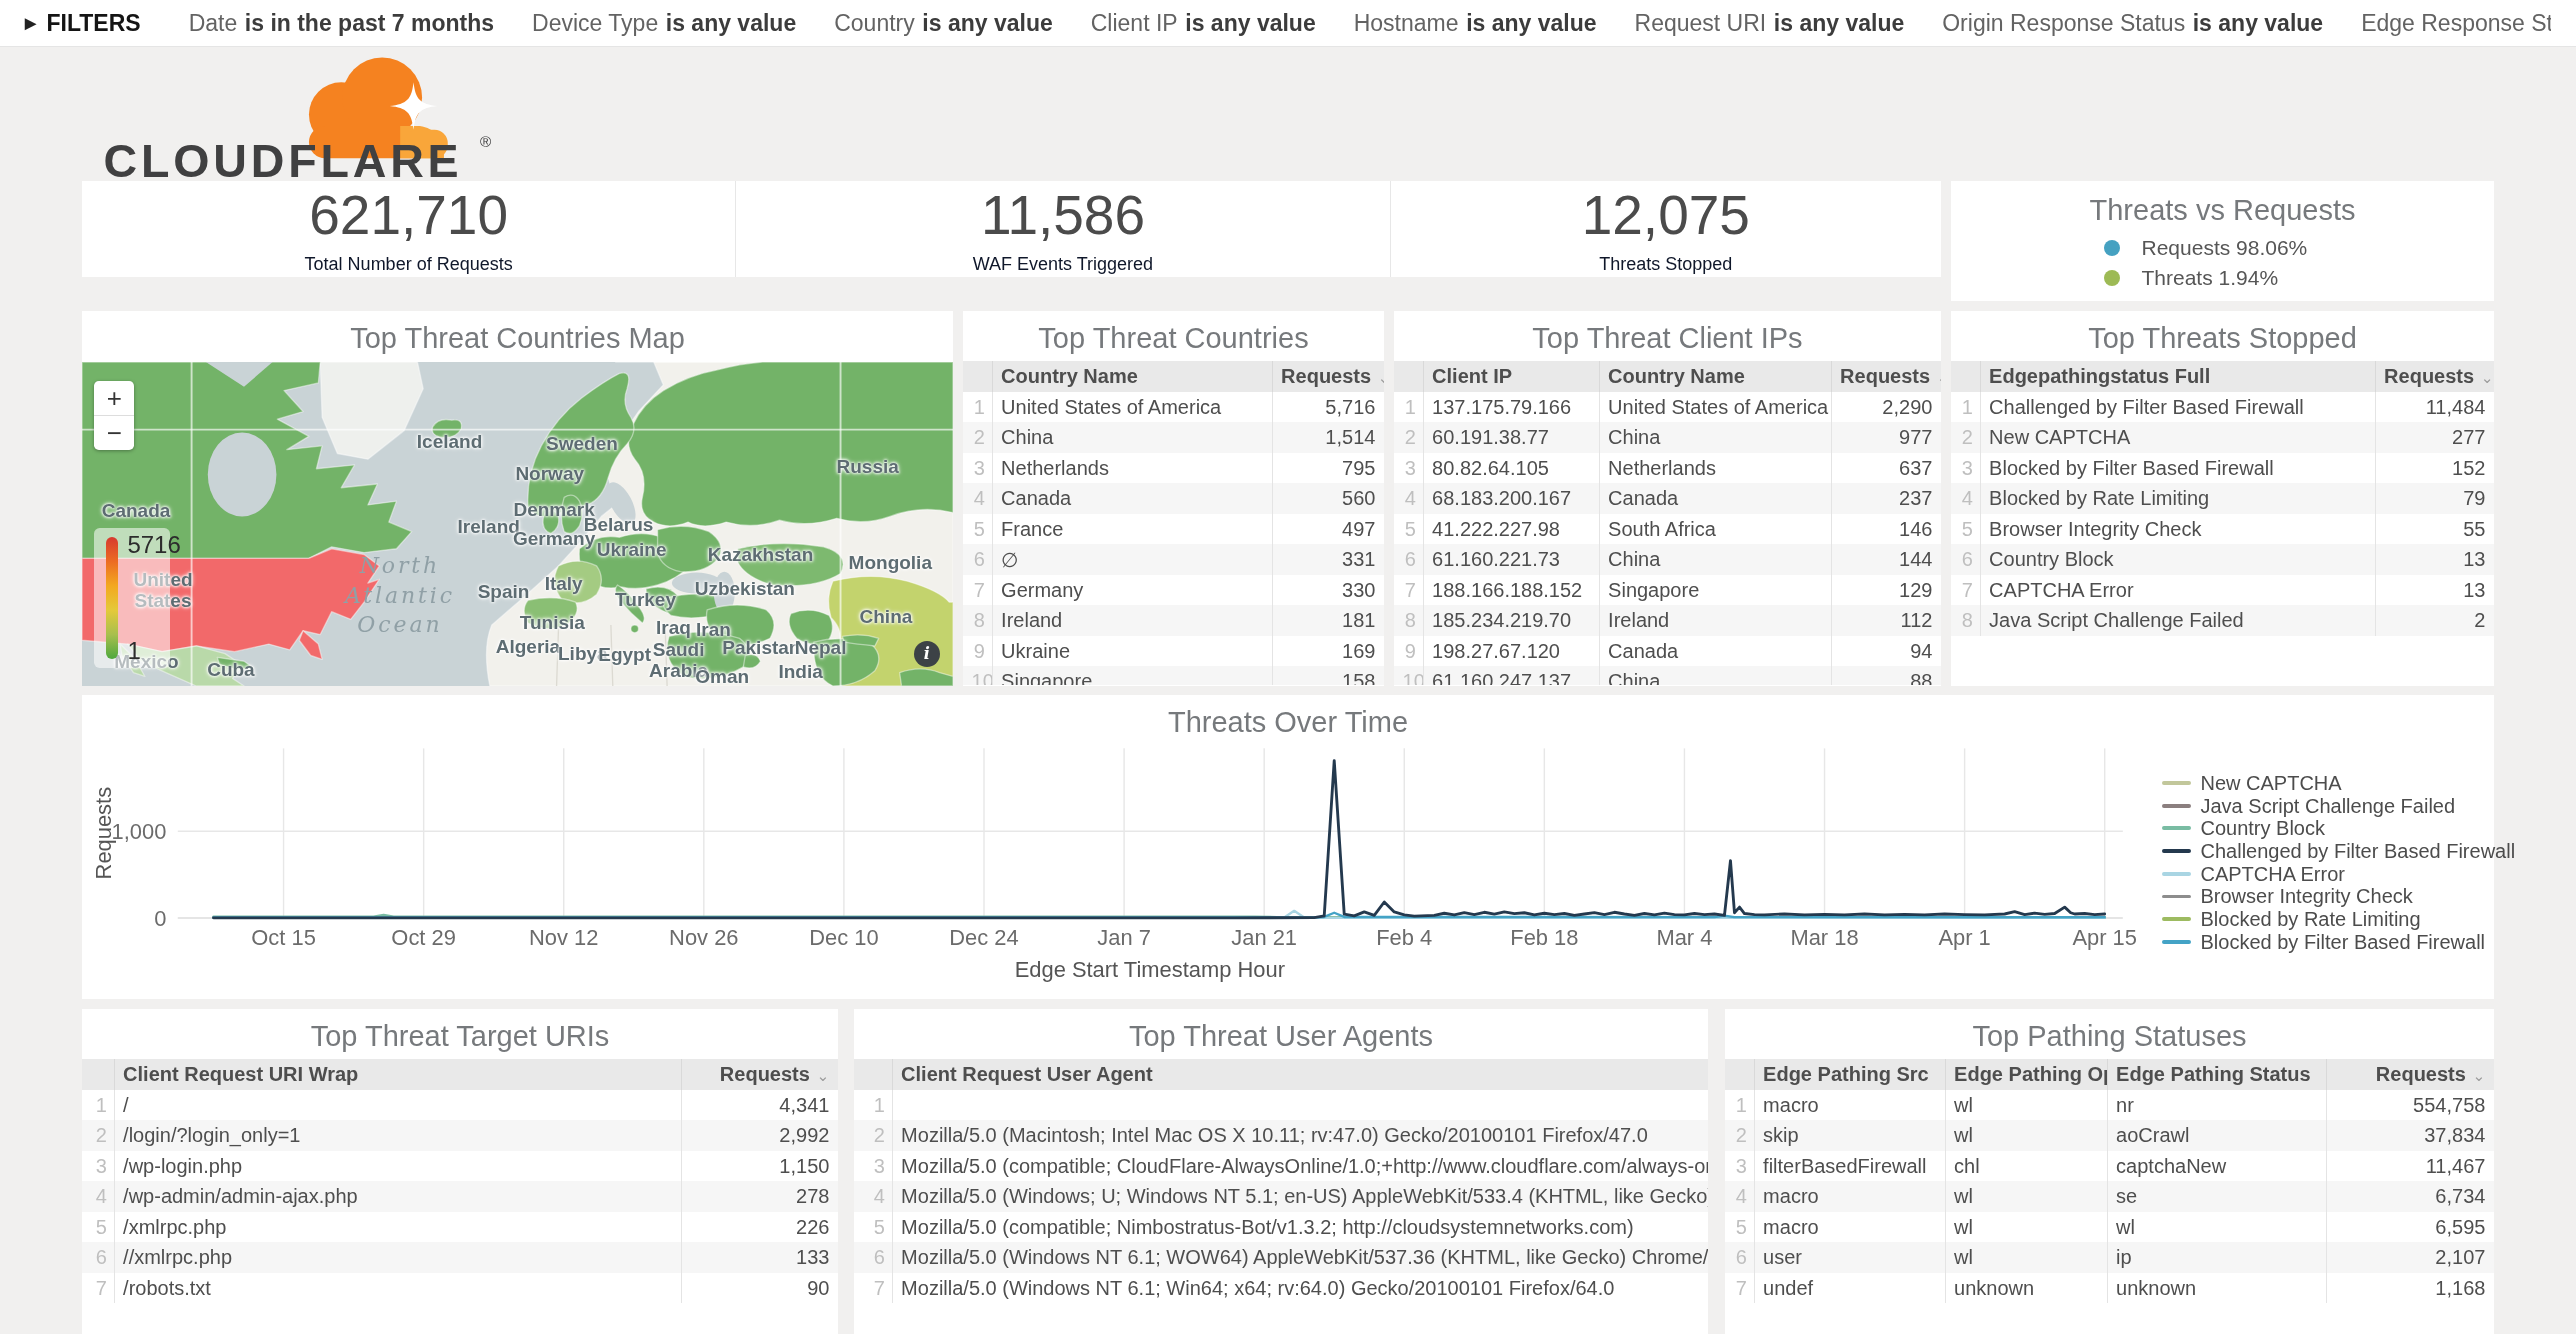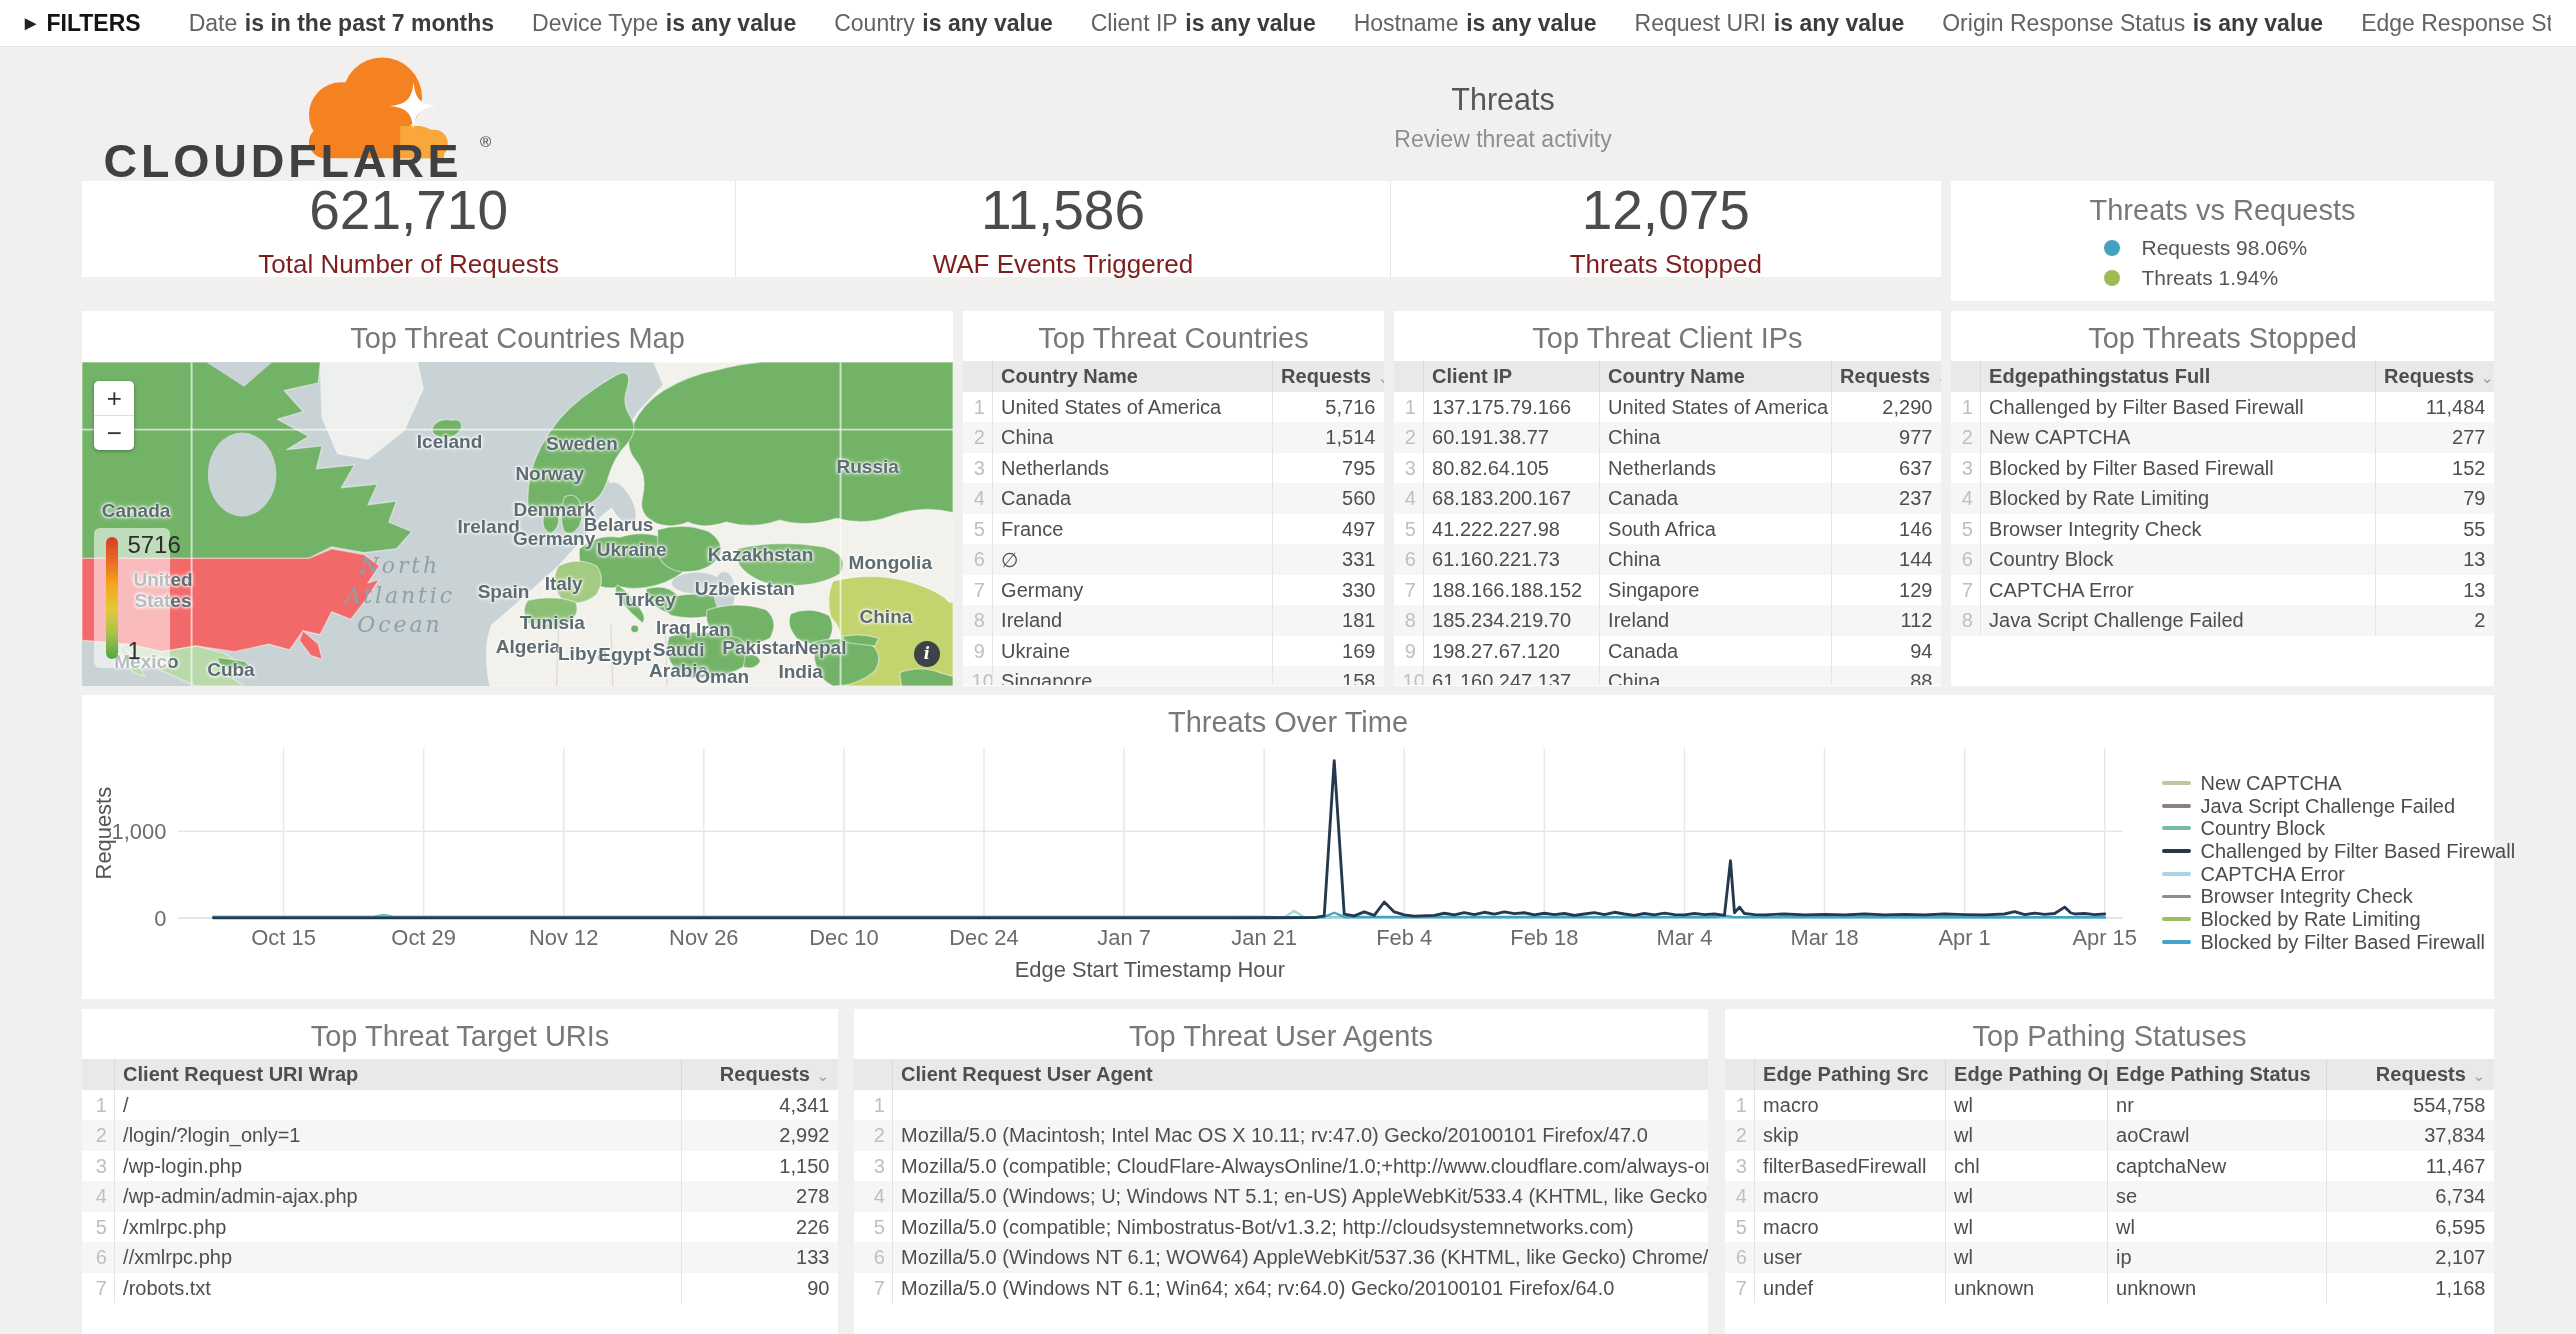--- a/index.html
+++ b/index.html
@@ -15,21 +15,21 @@
   .cf-logo{position:absolute;left:103px;top:48px;width:410px;height:135px;}
   .page-head{position:absolute;left:1503px;top:82px;transform:translateX(-50%);text-align:center;z-index:2;}
   .page-title{font-size:30.5px;color:#565656;}
   .page-subtitle{font-size:23px;color:#8e8e8e;margin-top:8.6px;}
   
   .kpi-strip{position:absolute;left:82px;top:181px;width:1859px;height:96px;background:#fff;display:flex;}
   .kpi-cell{display:flex;flex-direction:column;align-items:center;justify-content:center;border-left:1px solid #e7e7e7;}
   .kpi-cell:first-child{border-left:none;}
   .kpi-cell:nth-child(1){width:654px;}.kpi-cell:nth-child(2){width:654px;}.kpi-cell:nth-child(3){width:551px;}
   .kpi-value{font-size:55px;color:#4b4b4b;}
-  .kpi-label{font-size:26px;color:#7f1d1d;margin-top:6.7px;}
+  .kpi-label{font-size:18px;color:#0f172a;margin-top:6.7px;}
   .tvr-panel{position:absolute;left:1951px;top:181px;width:543px;height:120px;background:#fff;}
   .tvr-panel .panel-title{padding-top:13.3px;height:auto;}
   .tvr-legend{margin-top:8.6px;display:flex;flex-direction:column;align-items:center;gap:5.7px;}
   .tvr-row{display:flex;align-items:center;gap:22px;font-size:21px;color:#565656;width:238px;}
   .tvr-dot{width:16px;height:16px;border-radius:50%;flex:none;}
   
   .panel{position:absolute;background:#fff;}
   .panel-title{text-align:center;font-size:29px;color:#76797c;padding-top:11.4px;height:39px;box-sizing:content-box;overflow:hidden;white-space:nowrap;}
   .row2{top:311px;height:375px;}
   .p-map{left:82px;width:871px;}
@@ -103,24 +103,20 @@
         <rect x="18" y="82" width="130" height="34" rx="17" fill="#f58220"></rect>
         <path d="M132 82 a28 28 0 0 1 28 28 v6 h-46 v-34 Z" fill="#f9a63a"></path>
         <rect x="118" y="86" width="46" height="30" rx="14" fill="#f9a63a"></rect>
         <path d="M128 36 C130 54 135 59 153 61 C135 63 130 68 128 86 C126 68 121 63 103 61 C121 59 126 54 128 36 Z" fill="#ffffff"></path>
       </g>
       <text x="0" y="136" font-family="Liberation Sans, sans-serif" font-size="49" font-weight="700" letter-spacing="4" fill="#404041">CLOUDFLARE</text>
       <text x="396" y="104" font-family="Liberation Sans, sans-serif" font-size="16" fill="#404041">®</text>
     </svg>
   </div>
 
-  <div class="page-head">
-    <div class="page-title">Threats</div>
-    <div class="page-subtitle">Review threat activity</div>
-  </div>
 
   <div class="kpi-strip" id="kpi-strip">
       <div class="kpi-cell">
         <div class="kpi-value">621,710</div>
         <div class="kpi-label">Total Number of Requests</div>
       </div>
       <div class="kpi-cell">
         <div class="kpi-value">11,586</div>
         <div class="kpi-label">WAF Events Triggered</div>
       </div>

